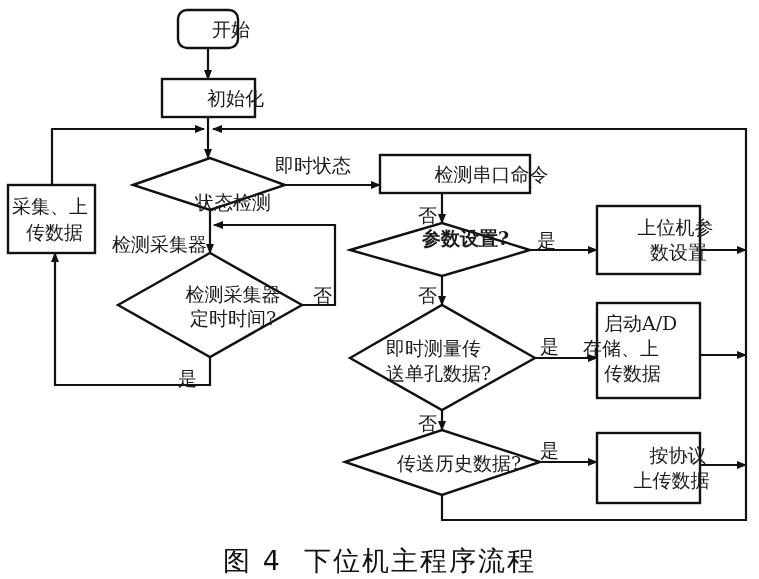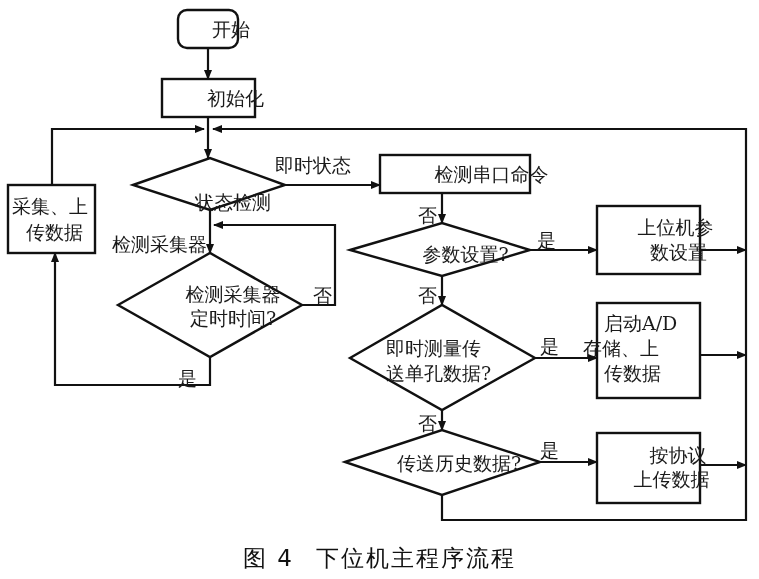--- a/index.html
+++ b/index.html
@@ -4,21 +4,21 @@
 <style>
   html, body { margin: 0; padding: 0; background: #ffffff; }
   body { width: 759px; height: 579px; position: relative; overflow: hidden;
          font-family: "DejaVu Serif", "Liberation Serif", serif; color: #111; }
   svg { position: absolute; left: 0; top: 0; }
   .ln { stroke: #111; stroke-width: 2.2; fill: none; }
   .shape { stroke: #111; stroke-width: 2.4; fill: #fff; }
   .lbl { position: absolute; font-size: 19px; line-height: 24px; white-space: nowrap; color: #1a1a1a; }
   .ctr { text-align: center; padding-left: 23px; }
   .caption { position: absolute; left: 0; width: 759px; top: 543px; text-align: center;
-             font-family: "DejaVu Sans", "Liberation Sans", sans-serif; font-size: 23px; letter-spacing: 2px; color: #111; }
+             font-family: "DejaVu Sans", "Liberation Sans", sans-serif; font-size: 27px; letter-spacing: 2px; color: #111; }
   .caption .num { margin-right: 22px; }
 </style>
 </head>
 <body>
 
 <svg width="759" height="579" viewBox="0 0 759 579">
   <defs>
     <marker id="arr" markerWidth="10" markerHeight="10" refX="9" refY="5" orient="auto" markerUnits="userSpaceOnUse">
       <path d="M0,1 L10,5 L0,9 Z" fill="#111"></path>
     </marker>
@@ -67,36 +67,36 @@
 <div class="lbl ctr" style="left:148px;top:86px;width:93px;text-align:right;">初始化</div>
 <div class="lbl ctr" style="left:150px;top:172px;width:120px;margin-top:18px;">状态检测</div>
 
 <div class="lbl" style="left:12px;top:194px;">采集、上</div>
 <div class="lbl" style="left:26px;top:220px;">传数据</div>
 
 <div class="lbl ctr" style="left:140px;top:282px;width:140px;">检测采集器</div>
 <div class="lbl ctr" style="left:140px;top:306px;width:140px;">定时时间?</div>
 
 <div class="lbl ctr" style="left:380px;top:162px;width:177px;">检测串口命令</div>
-<div class="lbl ctr" style="left:365px;top:242px;width:155px;">参数设置?</div>
+<div class="lbl ctr" style="left:365px;top:226px;width:155px;font-weight:bold;">参数设置?</div>
 
 <div class="lbl" style="left:386px;top:336px;">即时测量传</div>
 <div class="lbl" style="left:386px;top:361px;">送单孔数据?</div>
 
 <div class="lbl ctr" style="left:356px;top:451px;width:160px;">传送历史数据?</div>
 
 <div class="lbl ctr" style="left:597px;top:215px;width:111px;">上位机参</div>
 <div class="lbl ctr" style="left:597px;top:240px;width:117px;">数设置</div>
 
 <div class="lbl" style="left:604px;top:311px;">启动A/D</div>
 <div class="lbl" style="left:583px;top:336px;">存储、上</div>
 <div class="lbl" style="left:604px;top:361px;">传数据</div>
 
 <div class="lbl ctr" style="left:597px;top:443px;width:116px;">按协议</div>
-<div class="lbl ctr" style="left:597px;top:468px;width:103px;font-family:Liberation Serif, serif;">上传数据</div>
+<div class="lbl ctr" style="left:597px;top:468px;width:103px;">上传数据</div>
 
 <div class="lbl" style="left:275px;top:153px;">即时状态</div>
 <div class="lbl" style="left:112px;top:232px;">检测采集器</div>
 <div class="lbl" style="left:313px;top:283px;">否</div>
 <div class="lbl" style="left:178px;top:366px;">是</div>
 <div class="lbl" style="left:418px;top:203px;">否</div>
 <div class="lbl" style="left:537px;top:228px;">是</div>
 <div class="lbl" style="left:418px;top:283px;">否</div>
 <div class="lbl" style="left:540px;top:334px;">是</div>
 <div class="lbl" style="left:418px;top:411px;">否</div>

